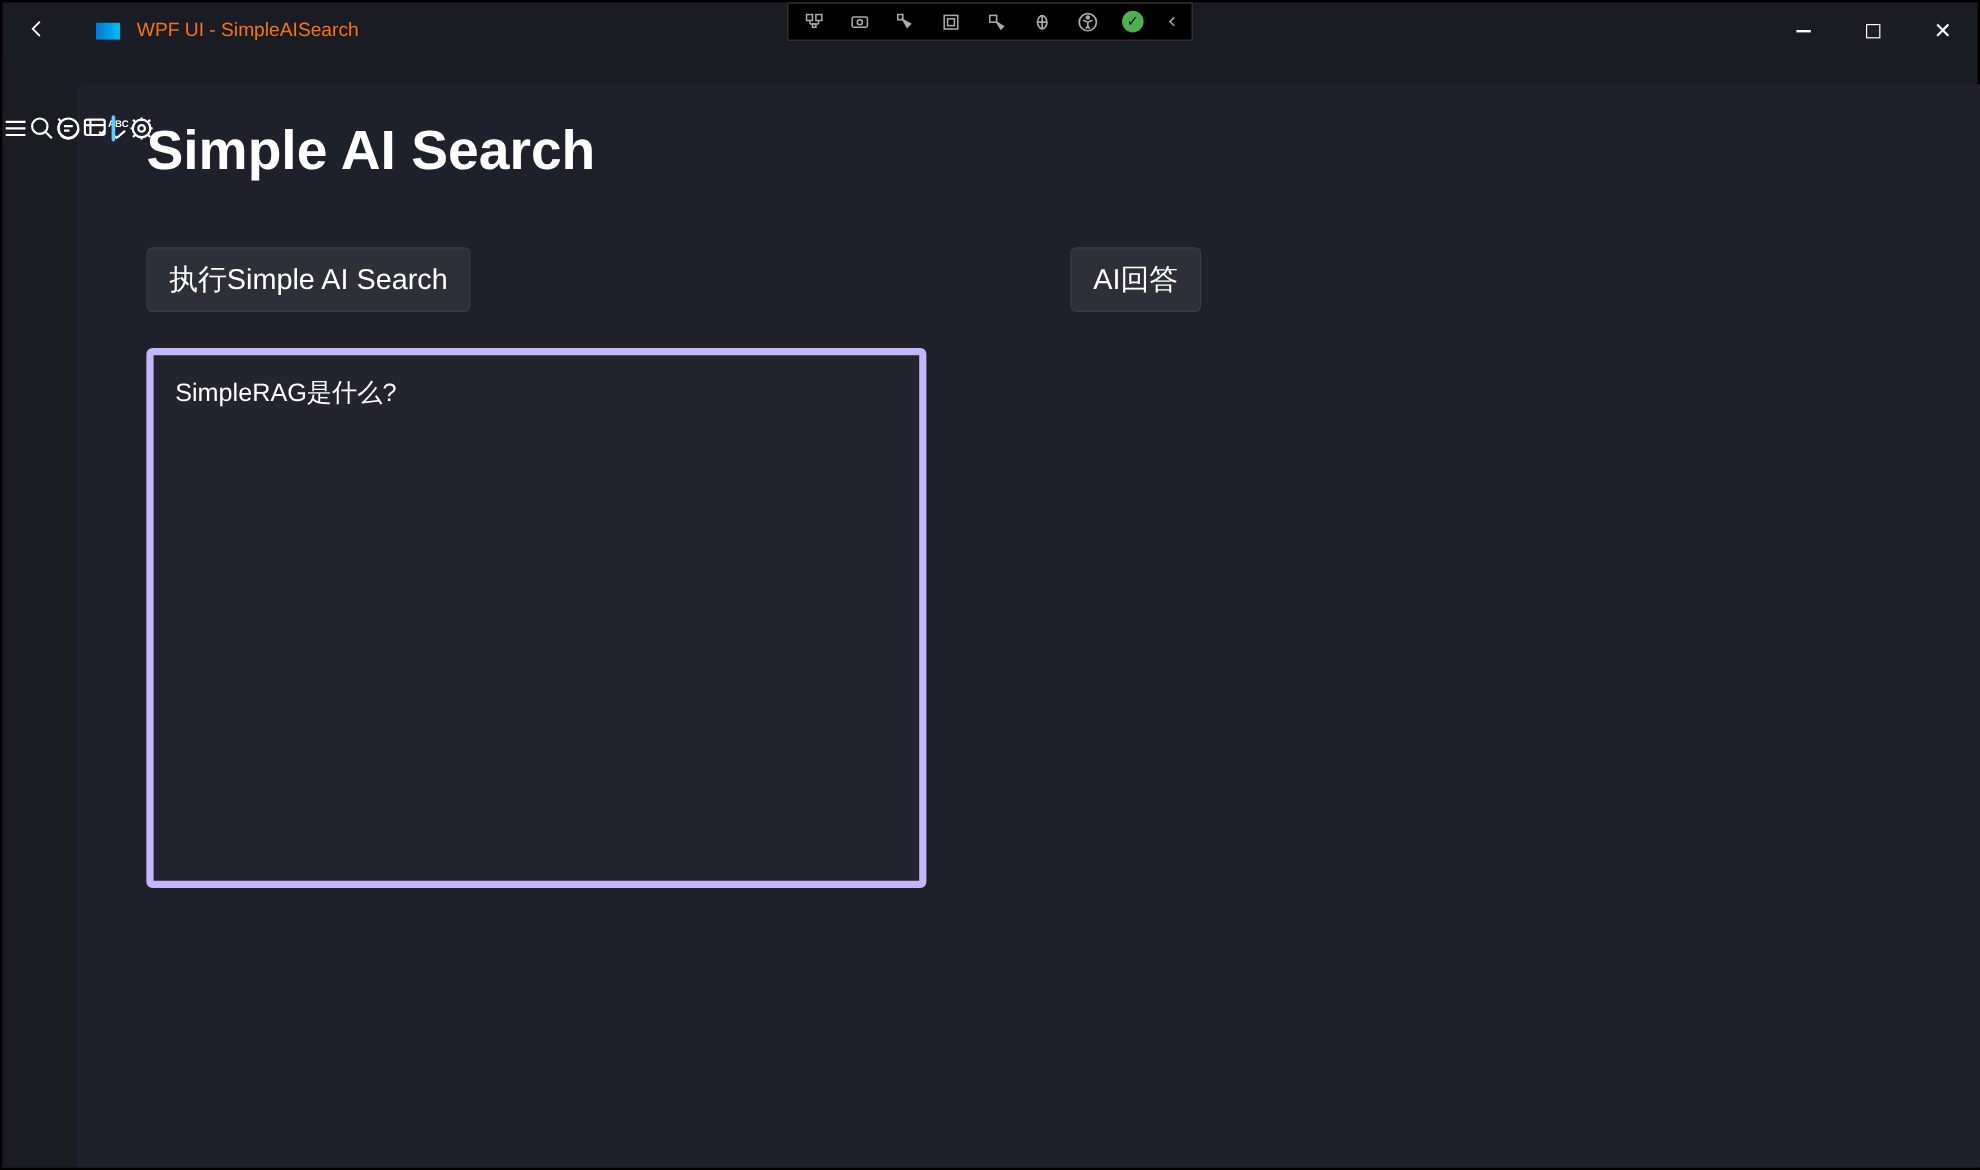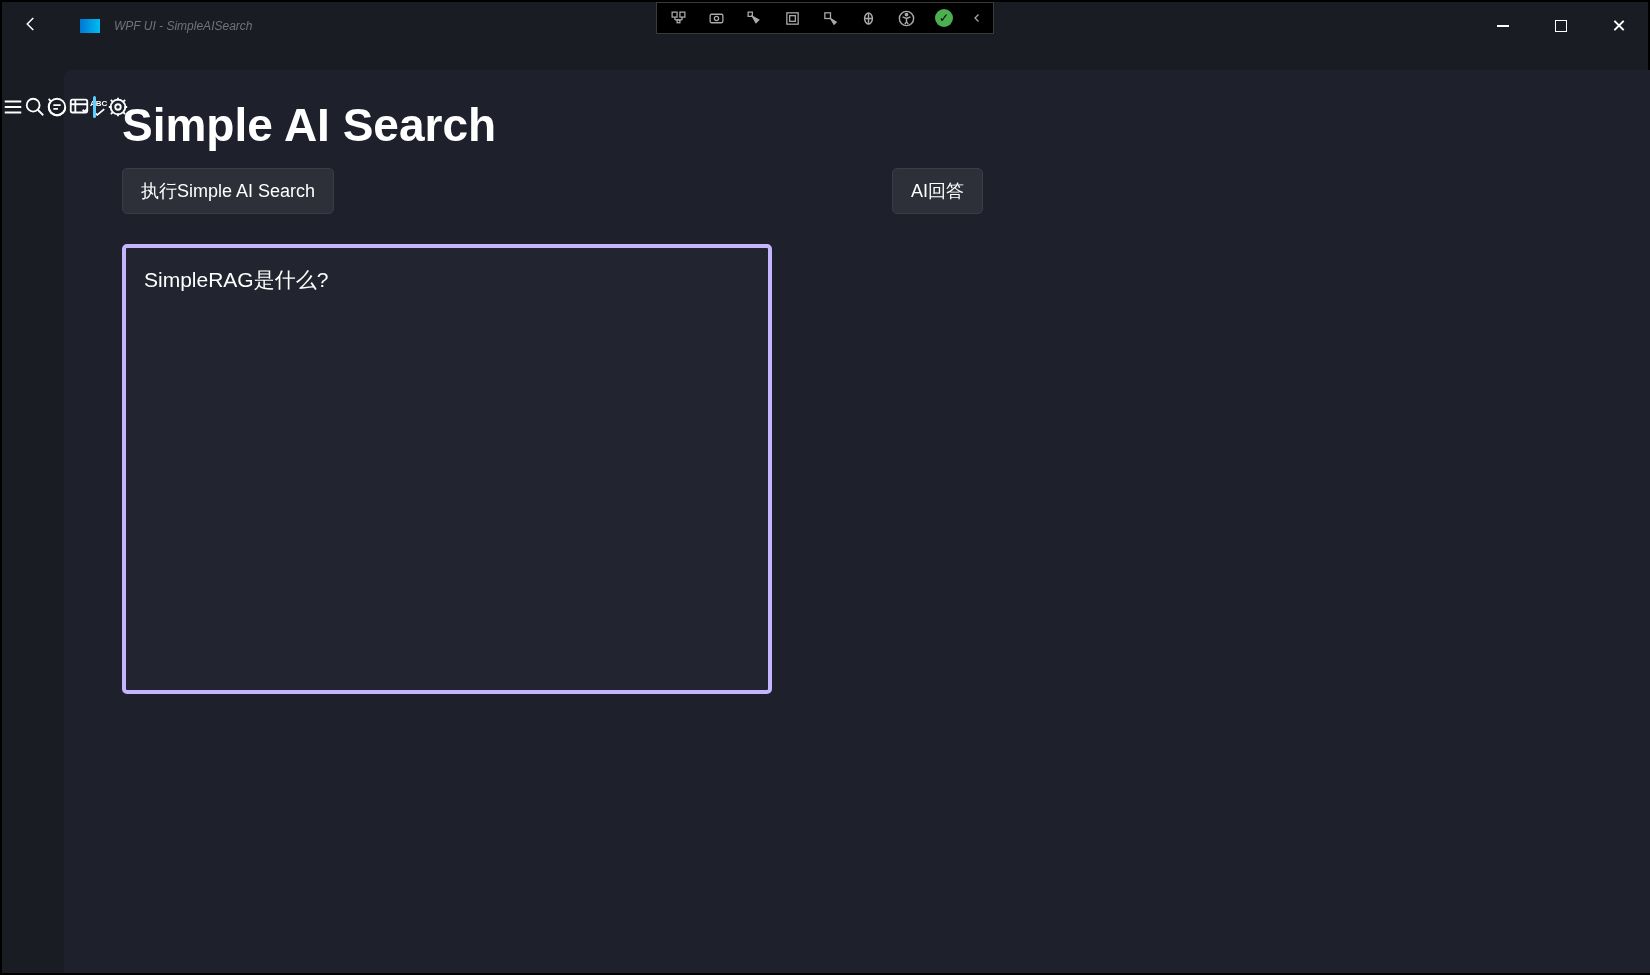--- a/index.html
+++ b/index.html
@@ -45,23 +45,22 @@
     }
     
     .title-icon {
       width: 20px;
       height: 14px;
       background: linear-gradient(90deg, #0078d4, #00bcf2);
       margin-right: 14px;
     }
     
     .title-text {
-      font-size: 12px;
-      color: #737373;
-      font-style: italic;
+      font-size: 16px;
+      color: #f97316;
     }
     
     
     .debug-toolbar {
       position: absolute;
       left: 50%;
       top: 0;
       transform: translateX(-50%);
       background: #000;
       border: 1px solid #3a3a3a;
@@ -185,21 +184,21 @@
       background: #1e212b;
       border-radius: 8px 0 0 0;
       margin-top: 20px;
       padding: 28px 58px;
     }
     
     .page-title {
       font-size: 46px;
       font-weight: 700;
       color: #fff;
-      margin-bottom: 16px;
+      margin-bottom: 54px;
     }
     
     .two-col {
       display: flex;
       gap: 120px;
     }
     
     .col {
       display: flex;
       flex-direction: column;
@@ -213,29 +212,29 @@
       width: 721px;
     }
     
     .action-button {
       align-self: flex-start;
       padding: 10px 18px;
       background: #2d3039;
       border: 1px solid #3a3d45;
       border-radius: 5px;
       color: #fff;
-      font-size: 18px;
+      font-size: 24px;
       cursor: pointer;
       margin-bottom: 30px;
       text-align: right;
     }
     
     .text-box {
       background: #22252f;
-      border: 4px solid #c4b5fd;
+      border: 6px solid #c4b5fd;
       border-radius: 5px;
       padding: 18px 18px;
       font-size: 21px;
       color: #fff;
       height: 450px;
       line-height: 1.35;
       text-align: start;
     }
     
     .text-box.input {

